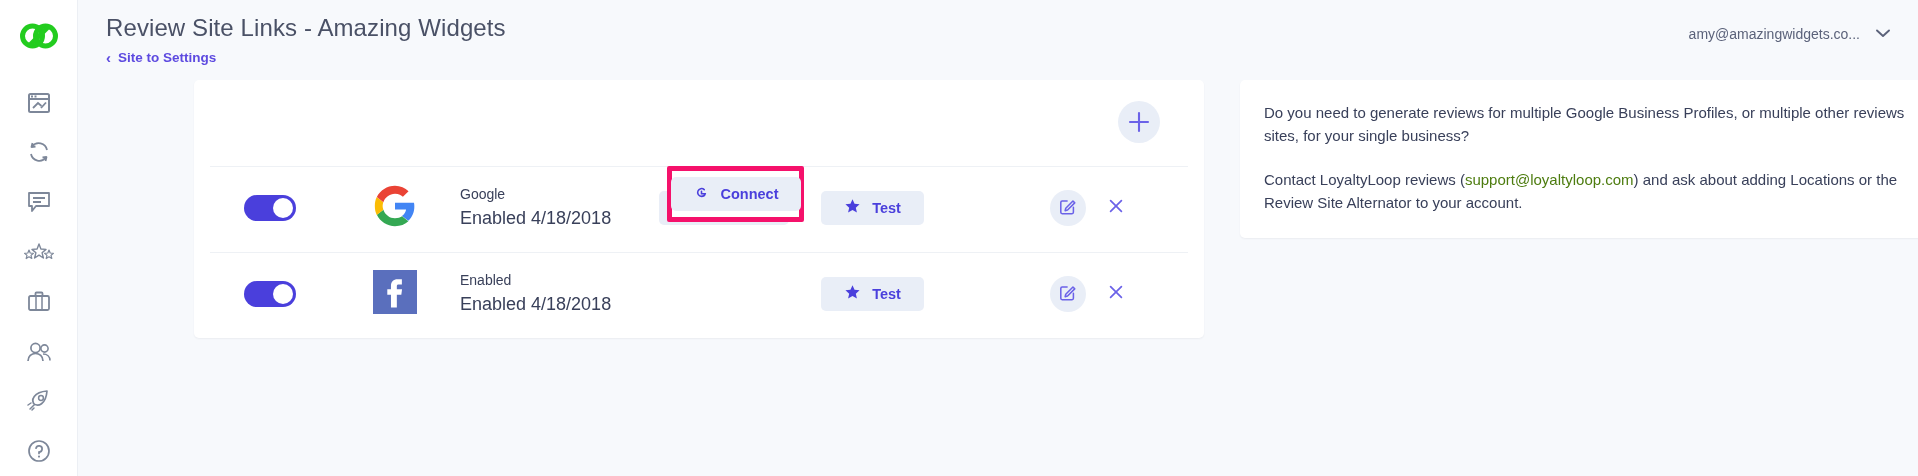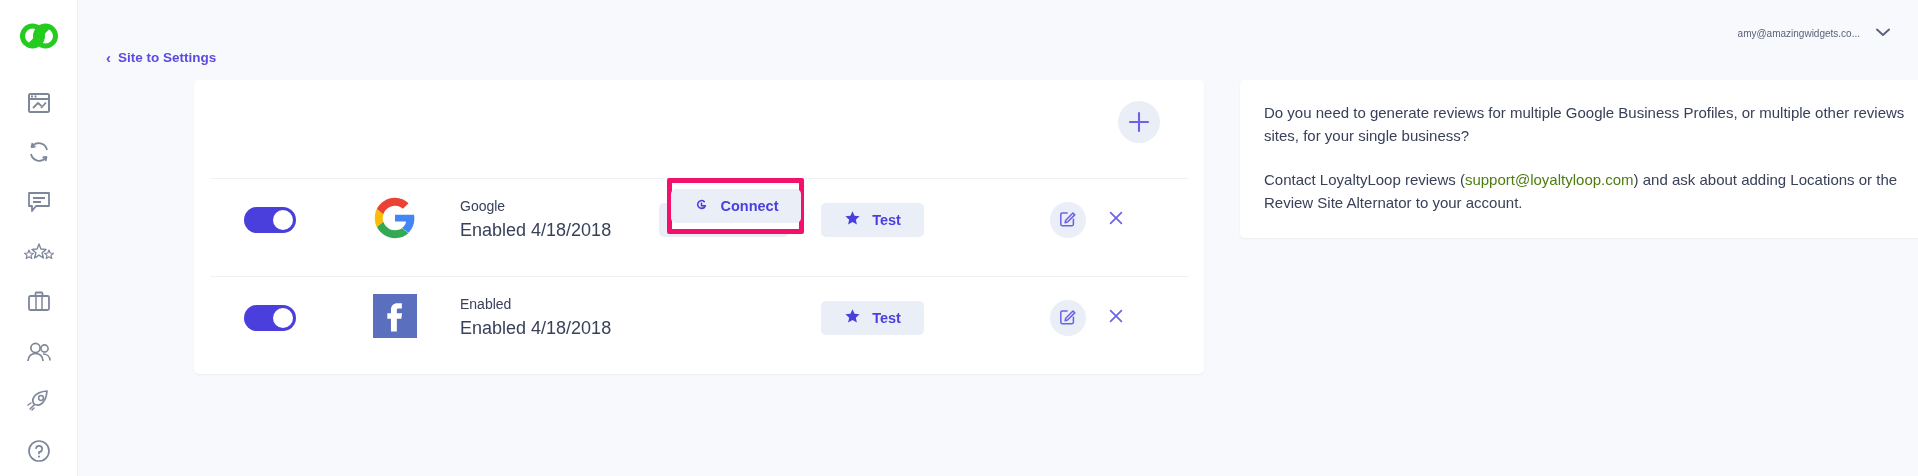--- a/index.html
+++ b/index.html
@@ -82,21 +82,21 @@
     font-weight: 700;
   }
 
   .account {
     position: absolute;
     right: 28px;
     top: 26px;
     display: flex;
     align-items: center;
     gap: 16px;
-    font-size: 10px;
+    font-size: 14px;
     color: #5b627a;
     cursor: pointer;
     white-space: nowrap;
   }
   .account .caret {
     font-size: 12px;
     color: #5b627a;
   }
 
   
@@ -131,21 +131,21 @@
     cursor: pointer;
     border: none;
   }
   .add-btn svg { display: block; }
 
   .row {
     display: flex;
     align-items: center;
     height: 82px;
     border-top: 1px solid #eef1f5;
-    margin: 16px 16px;
+    margin: 4px 16px;
     position: relative;
     gap: 10px;
   }
 
   .cell-toggle { width: 120px; display: flex; justify-content: center; }
   .toggle {
     width: 52px; height: 26px;
     border-radius: 13px;
     background: #4a3fdc;
     position: relative;
@@ -330,20 +330,21 @@
           <circle cx="12" cy="17.6" r="1.05" fill="#7d8799"></circle>
         </svg>
       </span>
     </div>
 
   </nav>
 
   <main class="content">
 
     <header class="topbar">
+      <h1 class="page-title">Review Site Links - Amazing Widgets</h1>
 
       <a class="back-link">
         <span class="chev">‹</span>
         <span>Site to Settings</span>
       </a>
 
       <div class="account">
         <span>amy@amazingwidgets.co...</span>
         <span class="caret">
           <svg width="14" height="9" viewBox="0 0 14 9">

